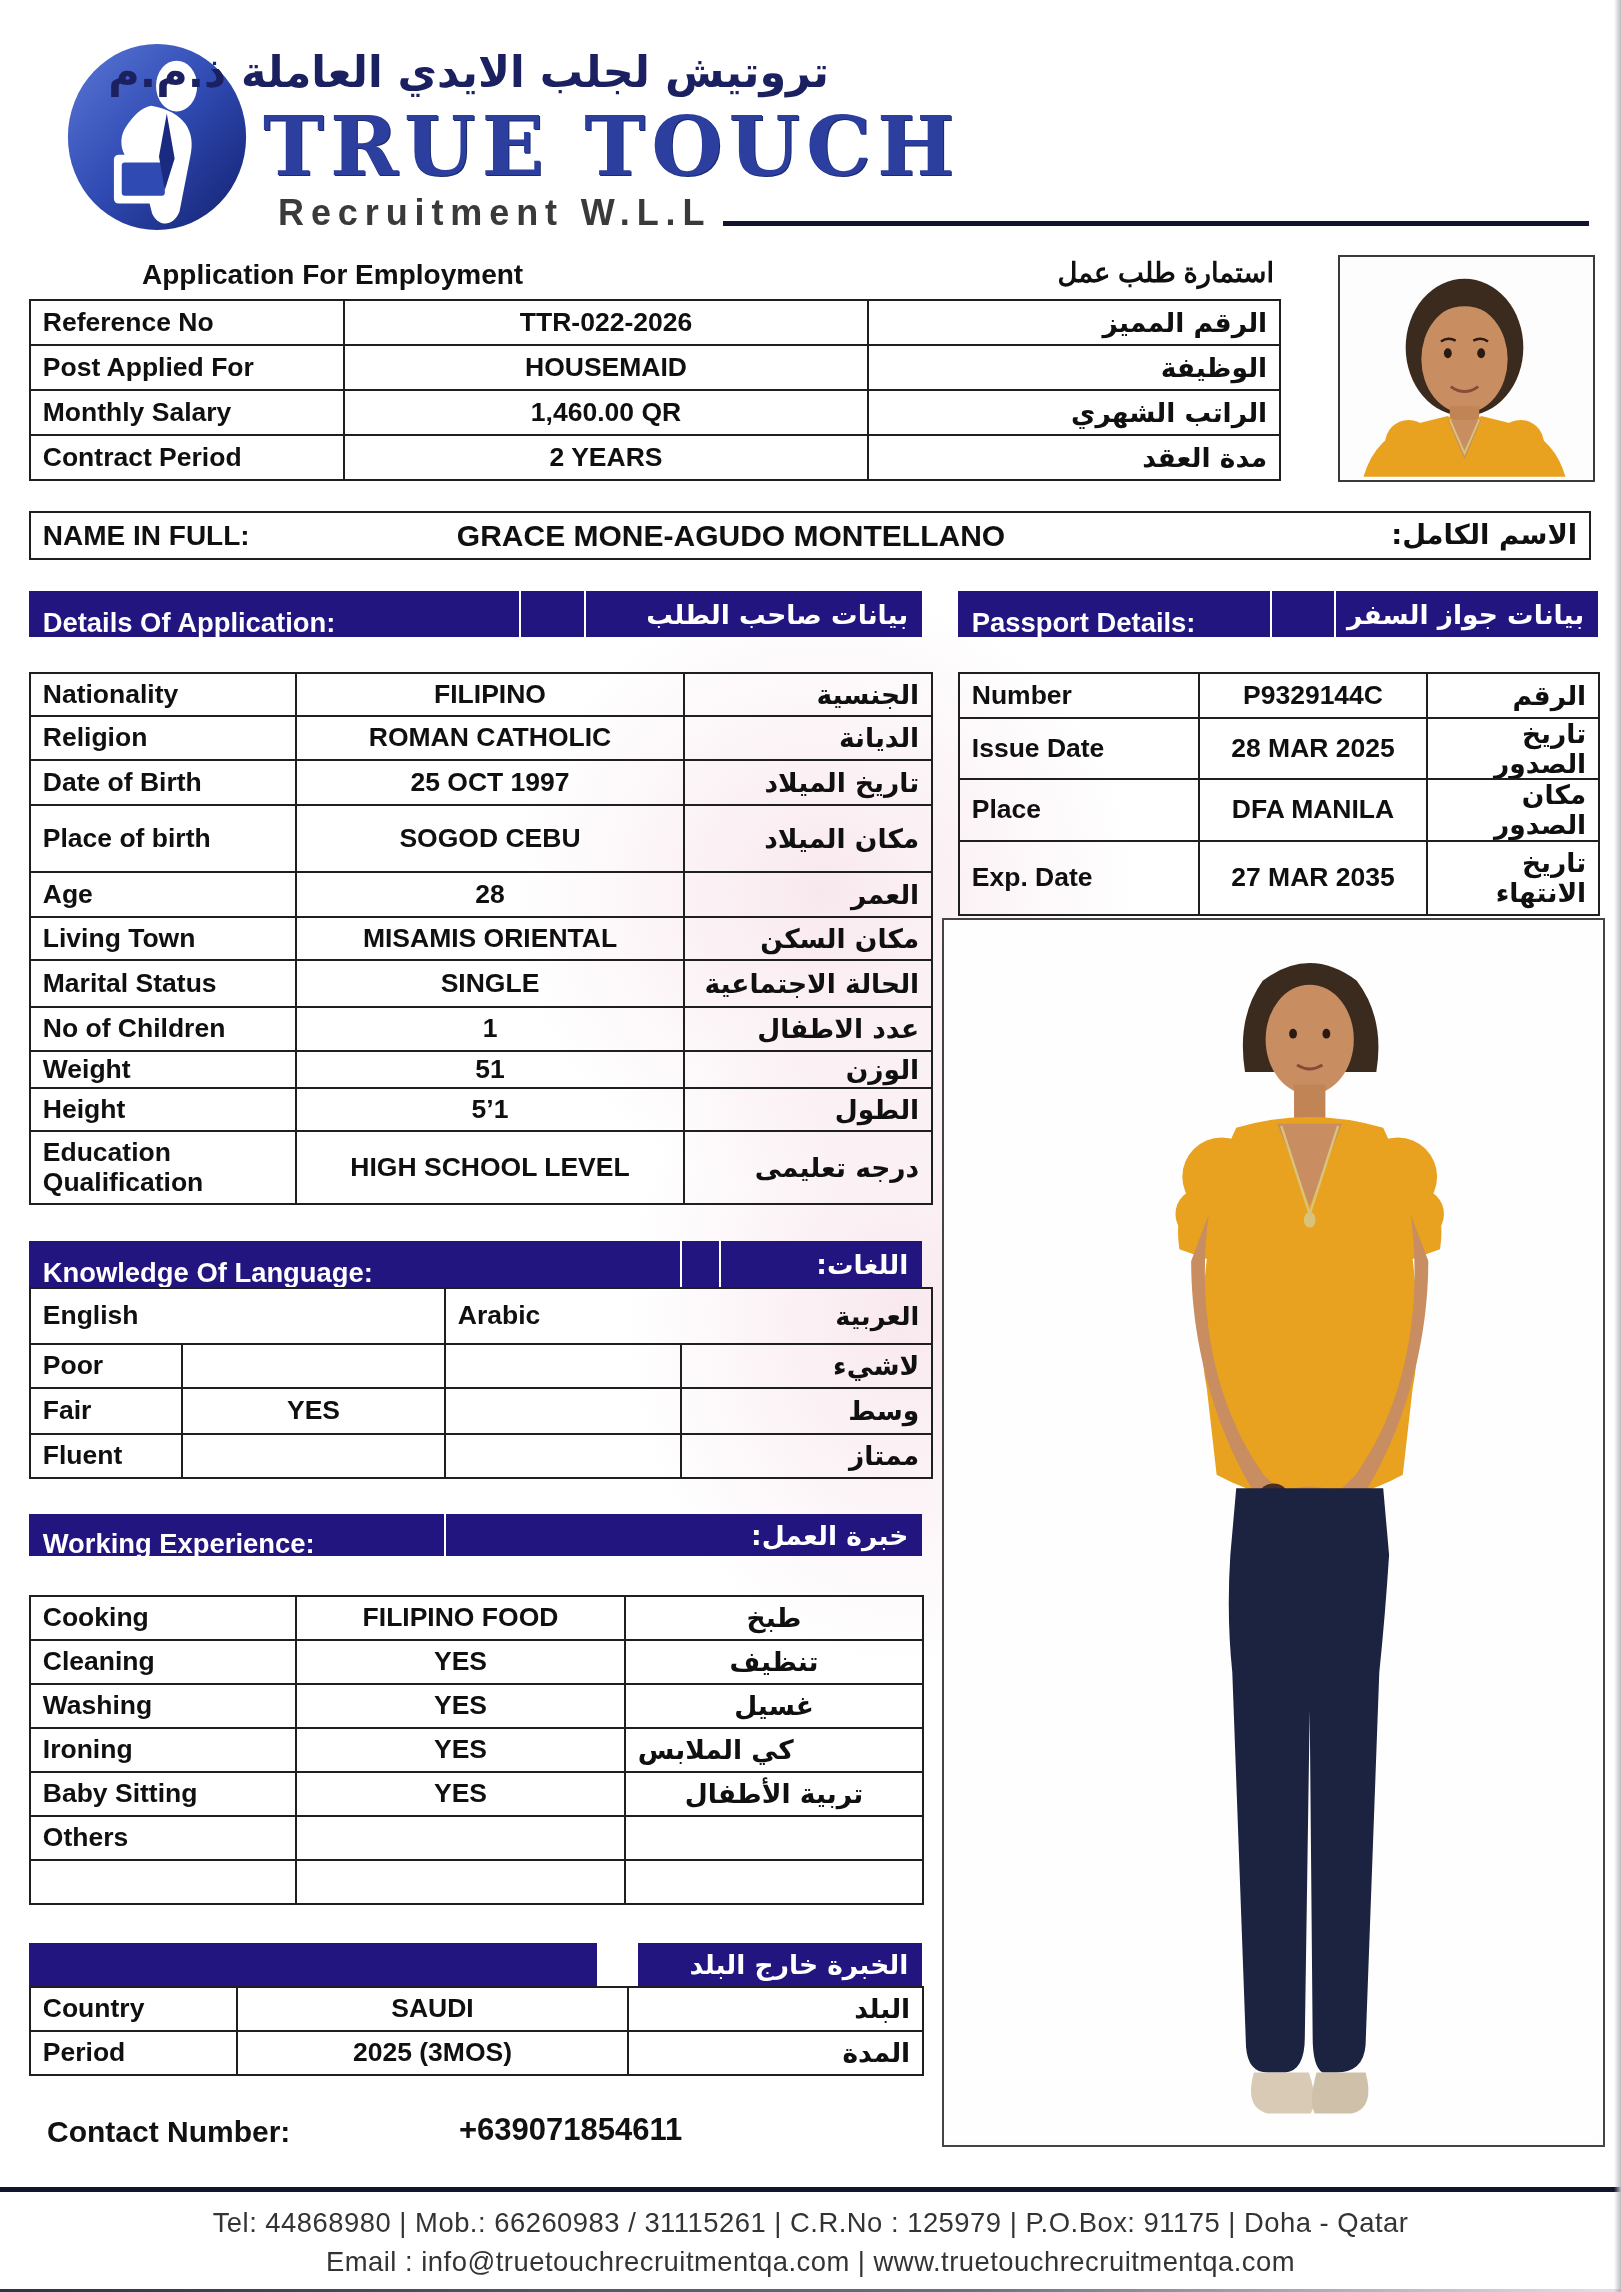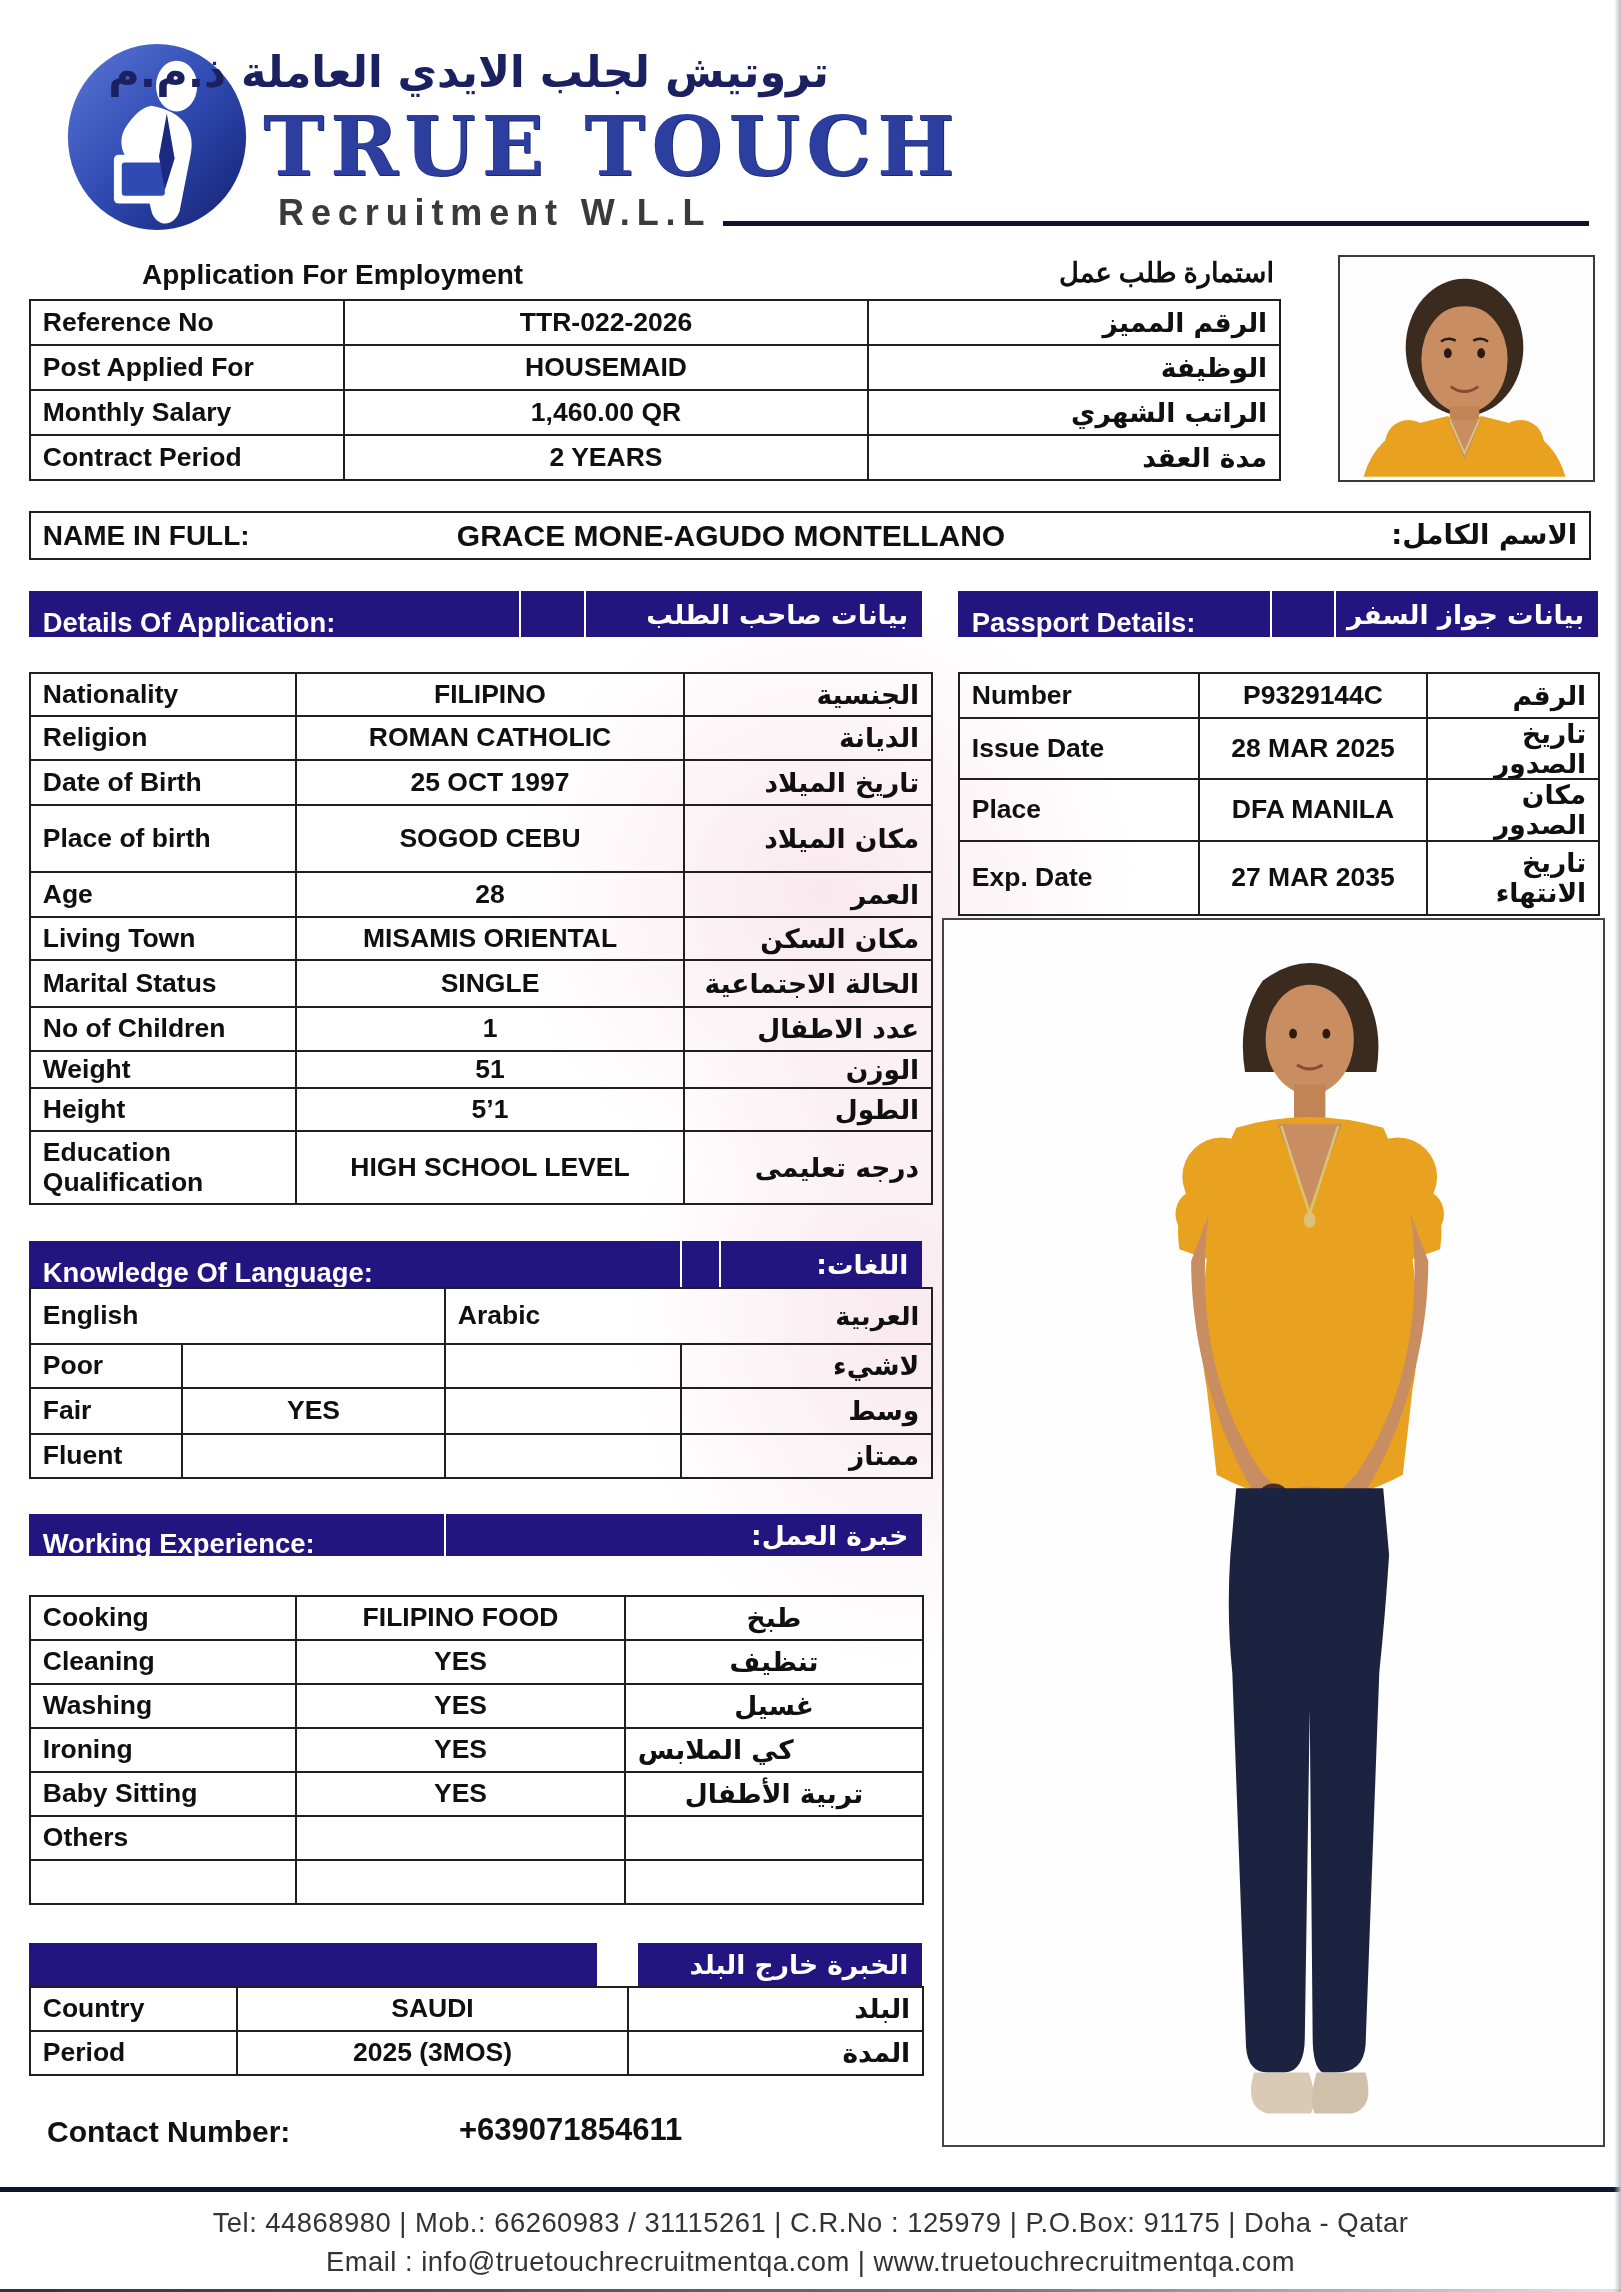--- a/index.html
+++ b/index.html
@@ -50,21 +50,21 @@
   .bar .bar-ar { font-family:"DejaVu Sans", sans-serif; font-size:26.5px; }
   .bar-div { position:absolute; top:0; bottom:0; width:2px; background:#ffffff; }
 
   .sec-title-en { white-space:nowrap;margin-top:17px; }
 
   
   .photo-box { position:absolute; border:2px solid #3a3a3a; background:#fdfdfd; }
 
   
   .apptitle { position:absolute; font-size:28px; font-weight:bold; color:#101010; white-space:nowrap; }
-  .apptitle-ar { position:absolute; font-family:Liberation Serif, serif; font-size:27.4px; font-weight:bold; color:#101010; }
+  .apptitle-ar { position:absolute; font-family:Liberation Sans, sans-serif; font-size:27.4px; font-weight:bold; color:#101010; }
   .contact-lbl { position:absolute; left:47px; top:2115px; font-size:30px; font-weight:bold; }
   .contact-val { position:absolute; left:459px; top:2112px; font-size:31px; font-weight:bold; }
   .footer-rule { position:absolute; left:0; top:2187px; width:1621px; height:4.9px; background:#10142e; }
   .footer-line { position:absolute; left:0; width:1621px; text-align:center; font-size:27.4px; color:#333333; letter-spacing:0.5px; white-space:nowrap; }
   .wm {
     position:absolute; border-radius:50%;
     background:radial-gradient(closest-side, rgba(235,185,202,0.32), rgba(235,185,202,0.0));
     pointer-events:none;
   }
   .edge-r { position:absolute; right:0; top:0; bottom:0; width:6.9px; background:linear-gradient(to left, #bdbdc2, rgba(189,189,194,0)); }

